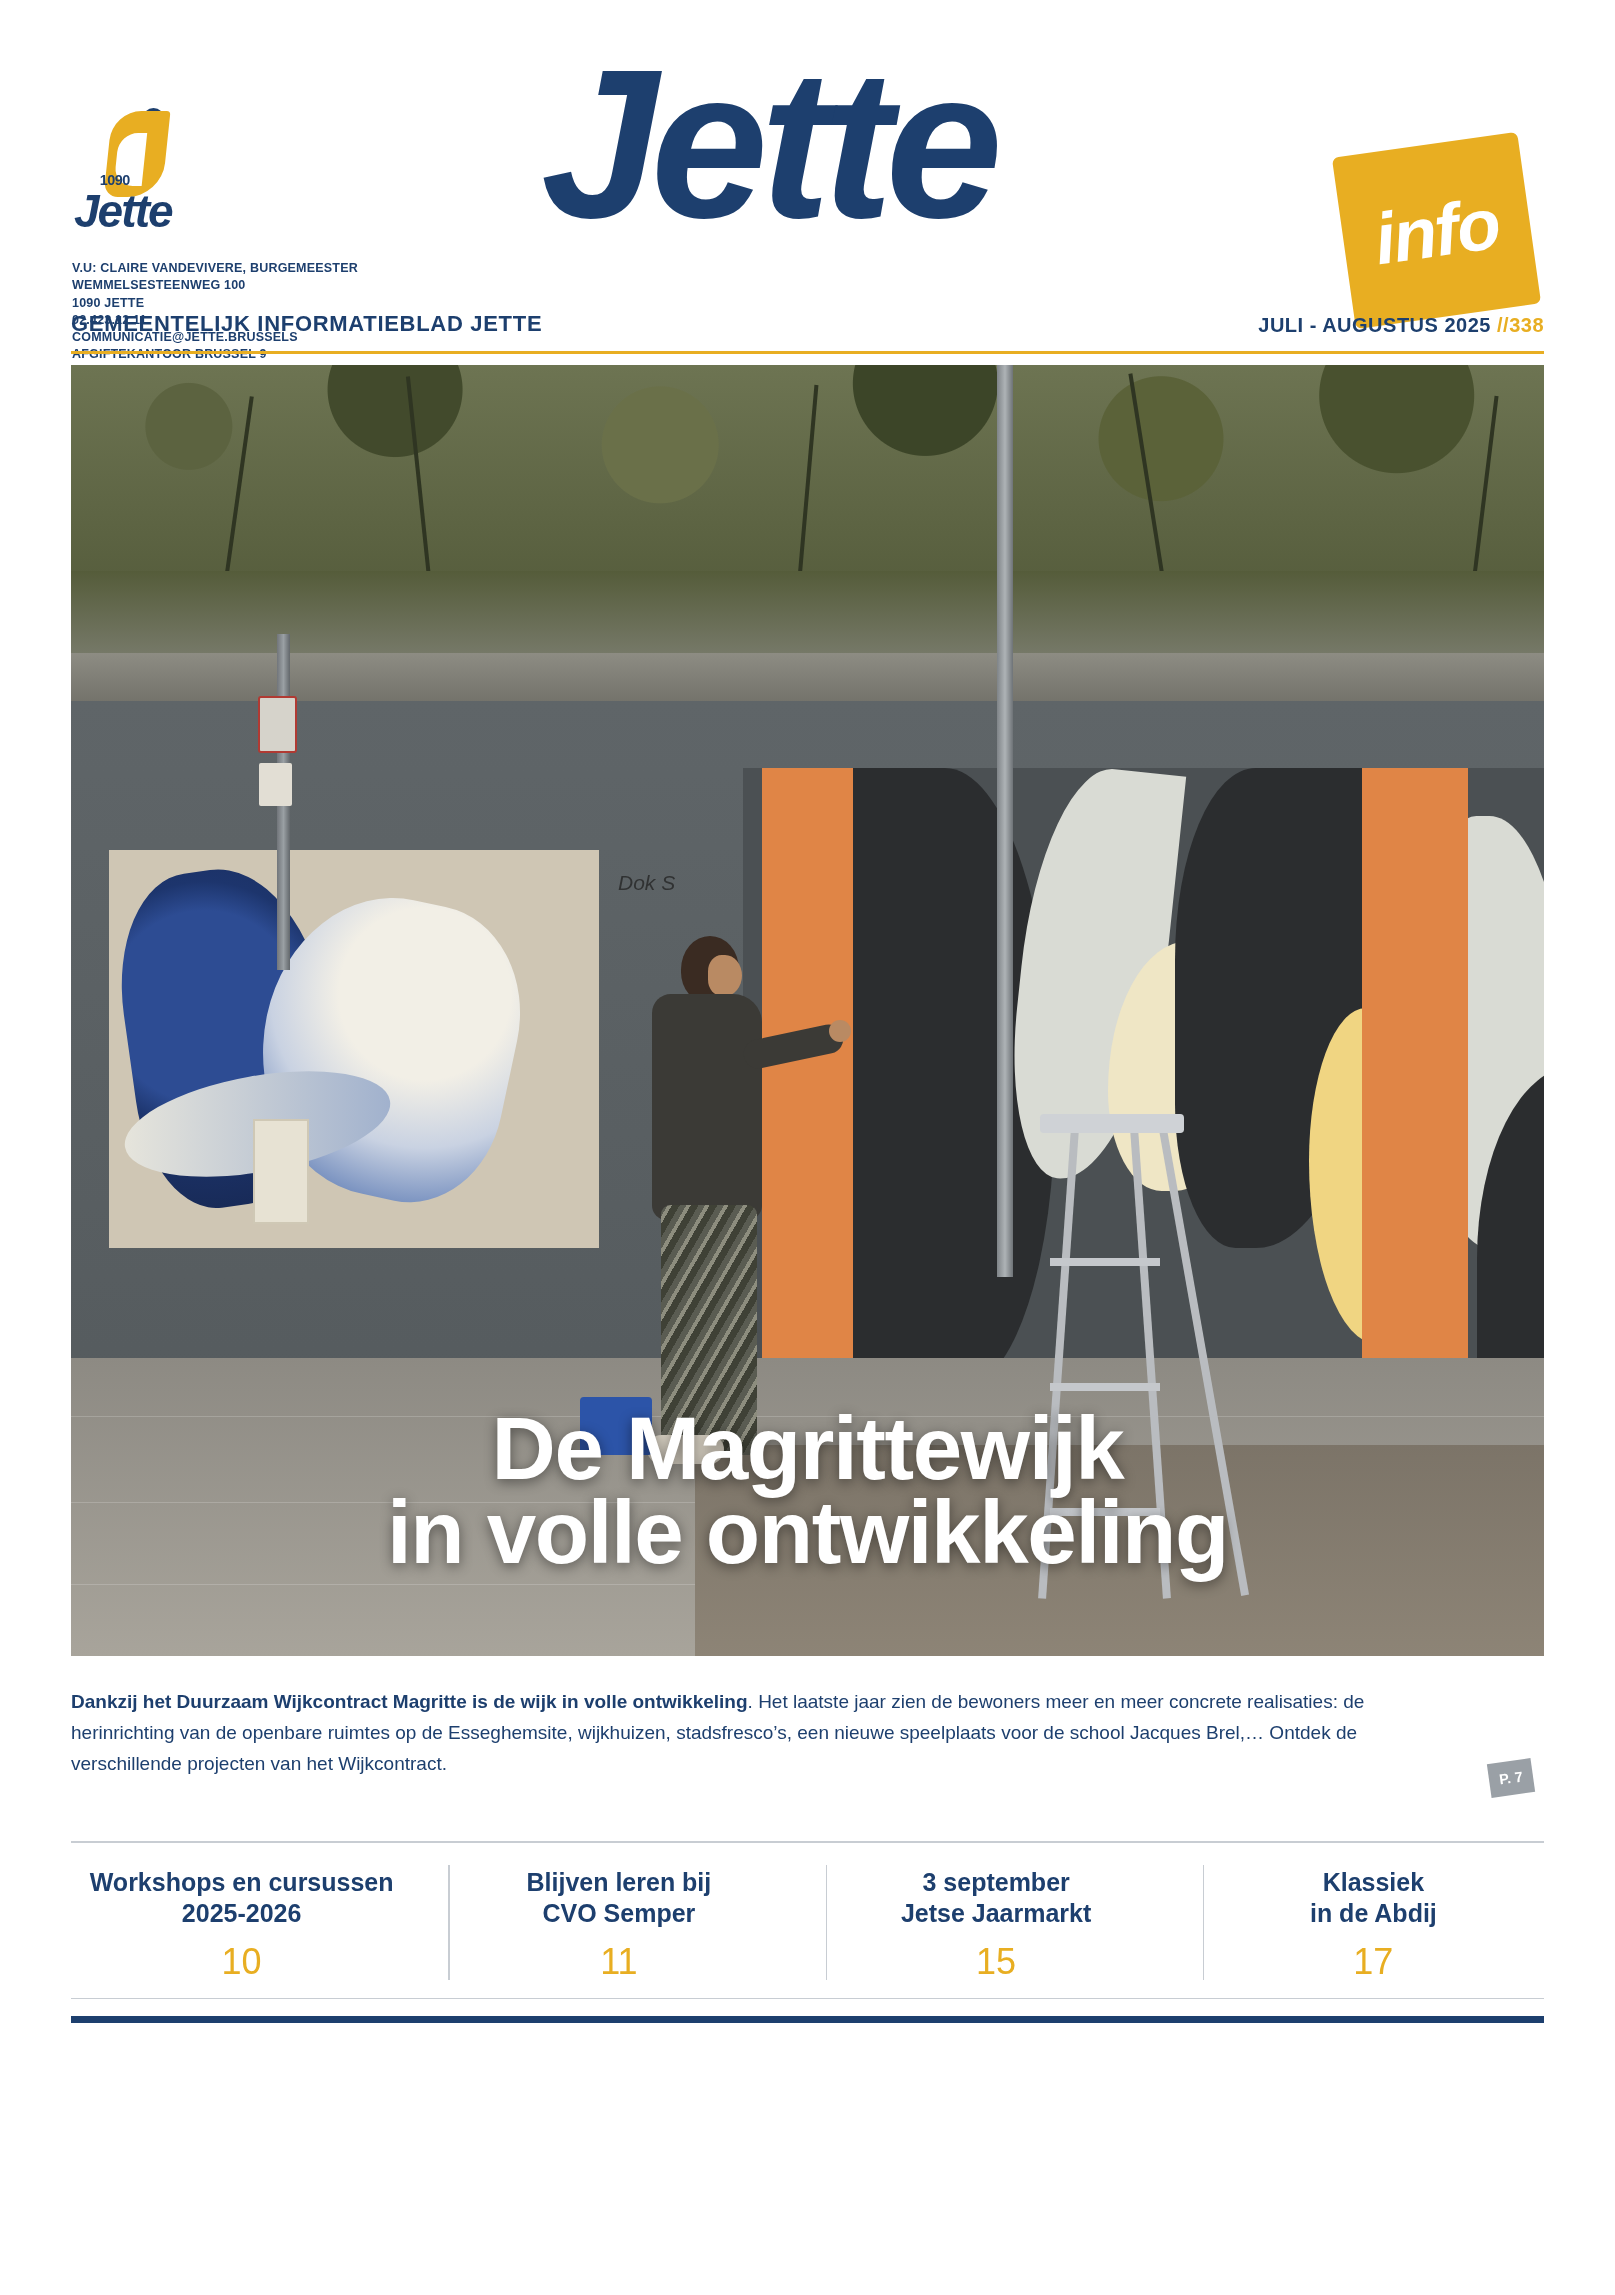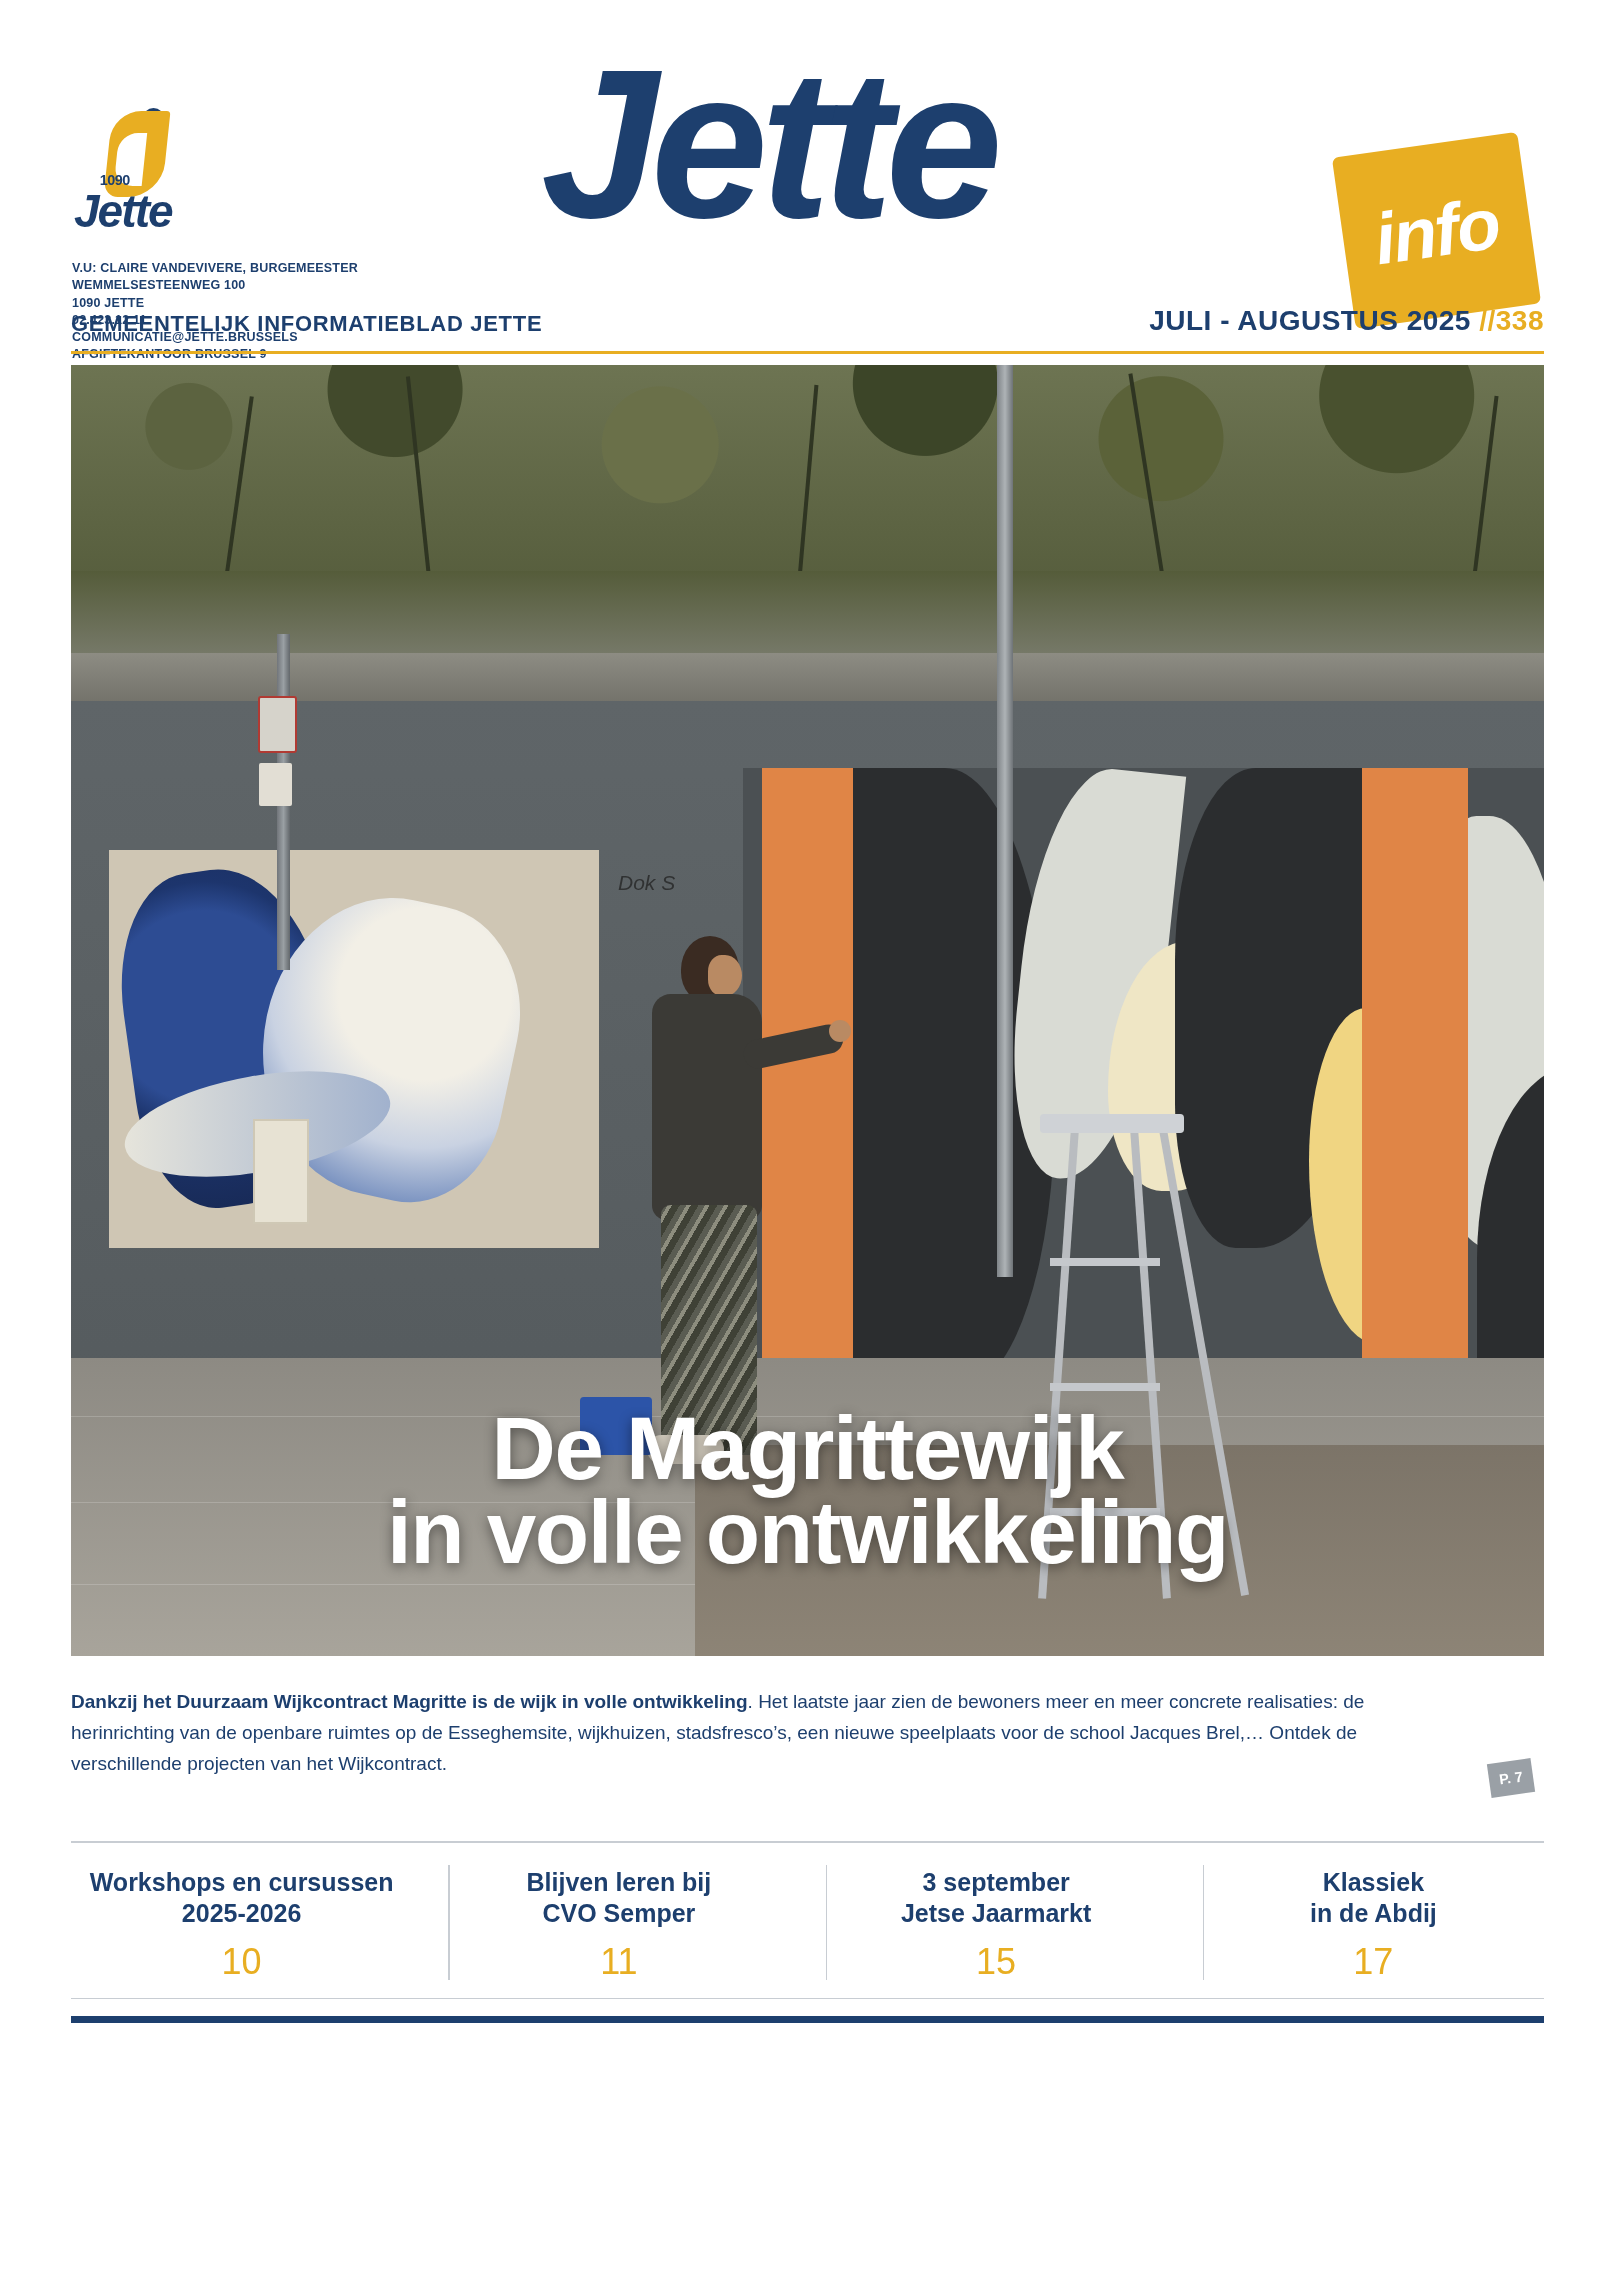--- a/index.html
+++ b/index.html
@@ -152,21 +152,21 @@
     justify-content: space-between;
   }
   .strap-left {
     font-size: 22px;
     font-weight: bold;
     letter-spacing: 0.7px;
     color: #1d3f6e;
     text-transform: uppercase;
   }
   .strap-right {
-    font-size: 28px;
+    font-size: 20px;
     font-weight: bold;
     letter-spacing: 0.5px;
     color: #1d3f6e;
     text-transform: uppercase;
     text-align: center;
   }
   .strap-right .issue { color: #e8ae22; }
 
   .rule-gold {
     position: absolute;

